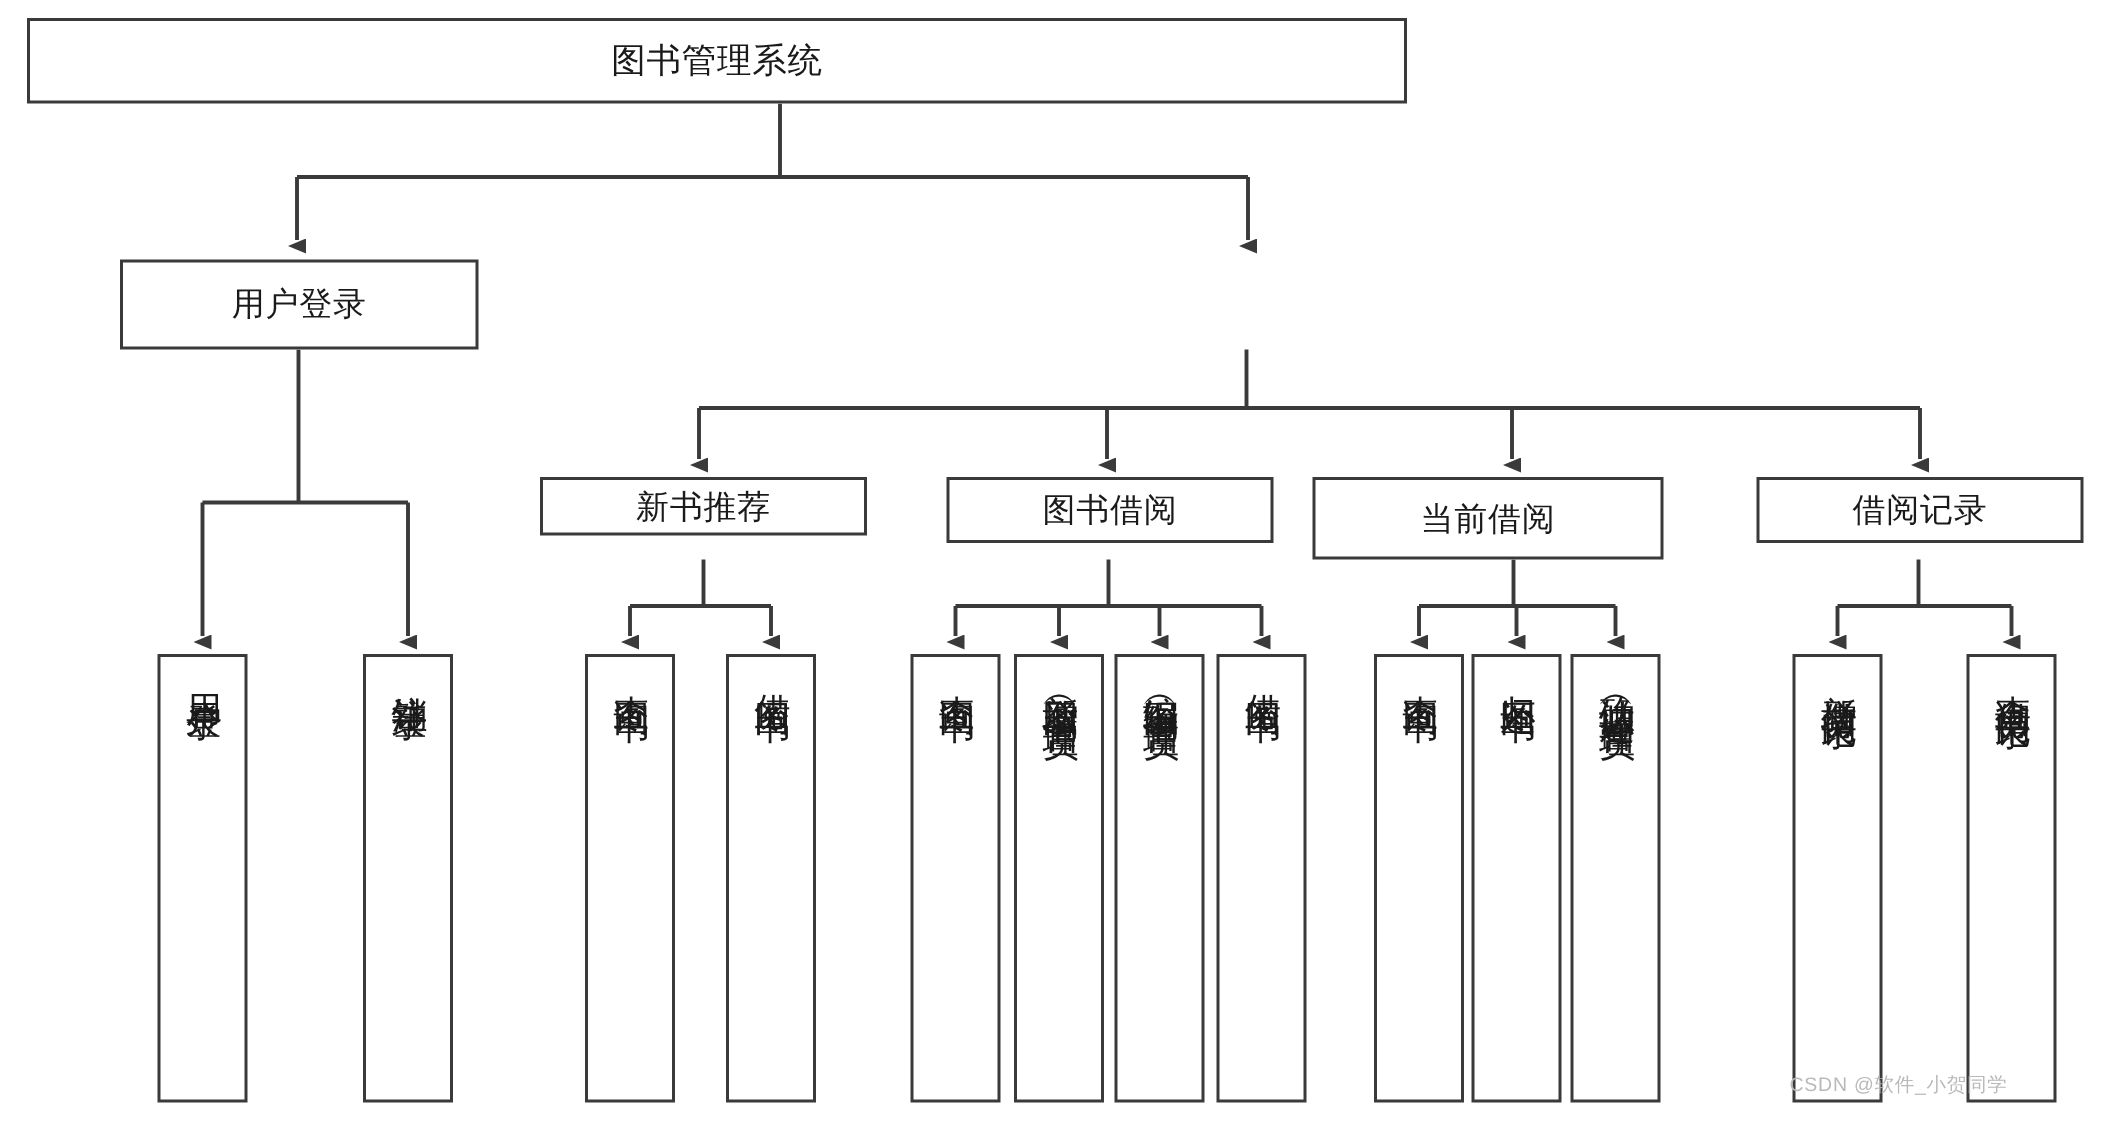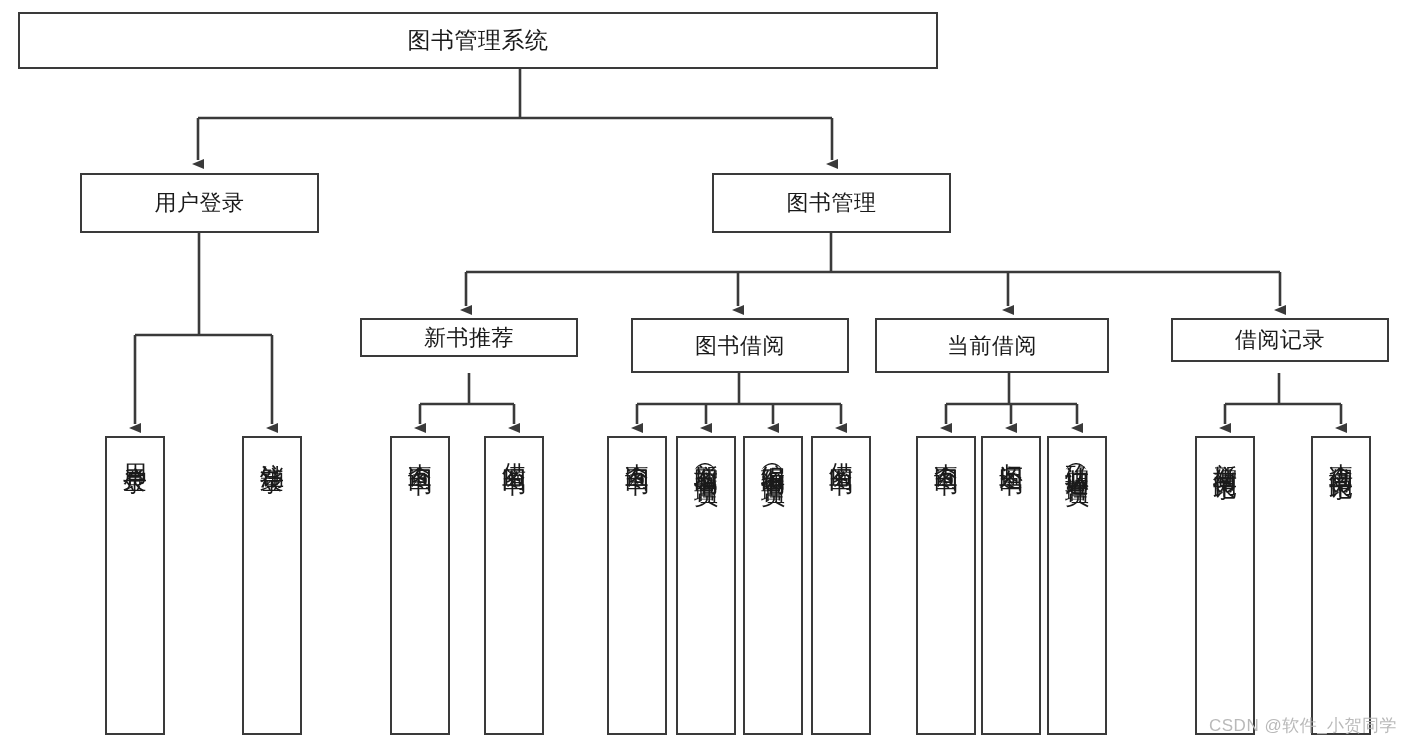--- a/index.html
+++ b/index.html
@@ -59,26 +59,25 @@
   .node.vert .node-label {
     writing-mode: vertical-rl;
     text-orientation: upright;
     font-size: 24px;
     line-height: 1;
     letter-spacing: 3px;
     white-space: nowrap;
   }
   .watermark {
     position: absolute;
-    font-size: 17px;
+    font-size: 13px;
     color: #b9b9b9;
     white-space: nowrap;
     z-index: 5;
     letter-spacing: 0.5px;
-    margin-left: 16px;
   }
 </style>
 </head>
 <body>
 
 <div id="canvas">
 
   <svg id="edges" viewBox="0 0 1405 747" xmlns="http://www.w3.org/2000/svg">
     <defs>
       <marker id="arrow" markerWidth="10" markerHeight="12" refX="1" refY="6" orient="auto" markerUnits="userSpaceOnUse">
@@ -129,28 +128,25 @@
     </g>
   </svg>
 
   <div class="node root horiz" style="left:18px; top:12px; width:920px; height:57px;">
     <span class="node-label">图书管理系统</span>
   </div>
 
   <div class="node horiz" style="left:80px; top:173px; width:239px; height:60px;">
     <span class="node-label">用户登录</span>
   </div>
-  <div class="node horiz" style="left:712px; top:173px; width:239px; height:60px;">
-    <span class="node-label">图书管理</span>
-  </div>
 
   <div class="node horiz" style="left:360px; top:318px; width:218px; height:39px;">
     <span class="node-label">新书推荐</span>
   </div>
-  <div class="node horiz" style="left:631px; top:318px; width:218px; height:55px;">
+  <div class="node horiz" style="left:631px; top:318px; width:218px; height:44px;">
     <span class="node-label">图书借阅</span>
   </div>
   <div class="node horiz" style="left:875px; top:318px; width:234px; height:55px;">
     <span class="node-label">当前借阅</span>
   </div>
   <div class="node horiz" style="left:1171px; top:318px; width:218px; height:44px;">
     <span class="node-label">借阅记录</span>
   </div>
 
   <div class="node vert" style="left:105px; top:436px; width:60px; height:299px;">

